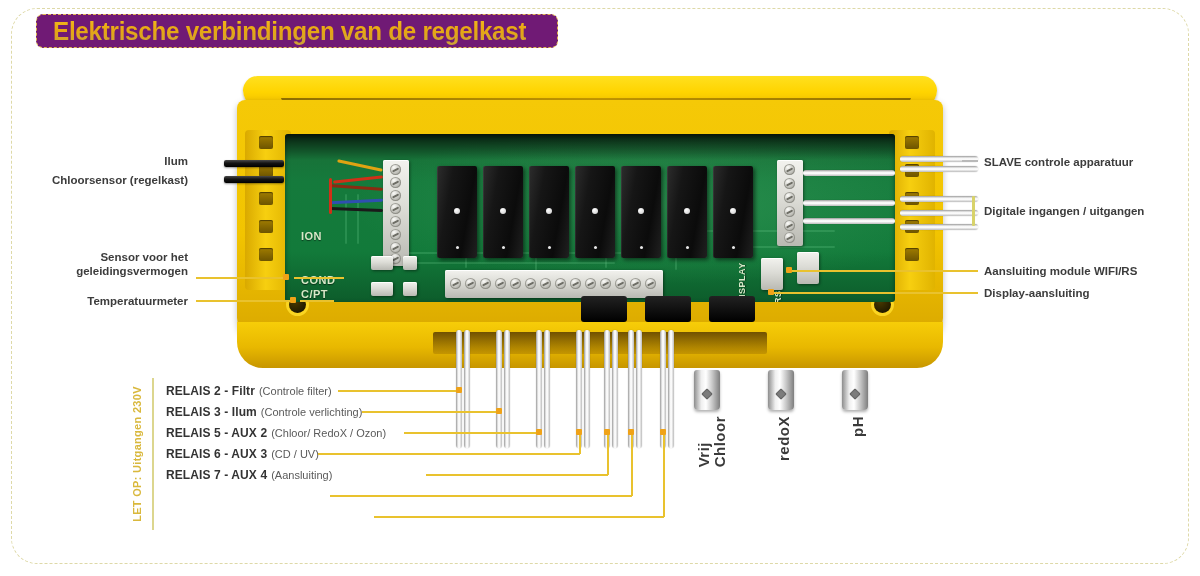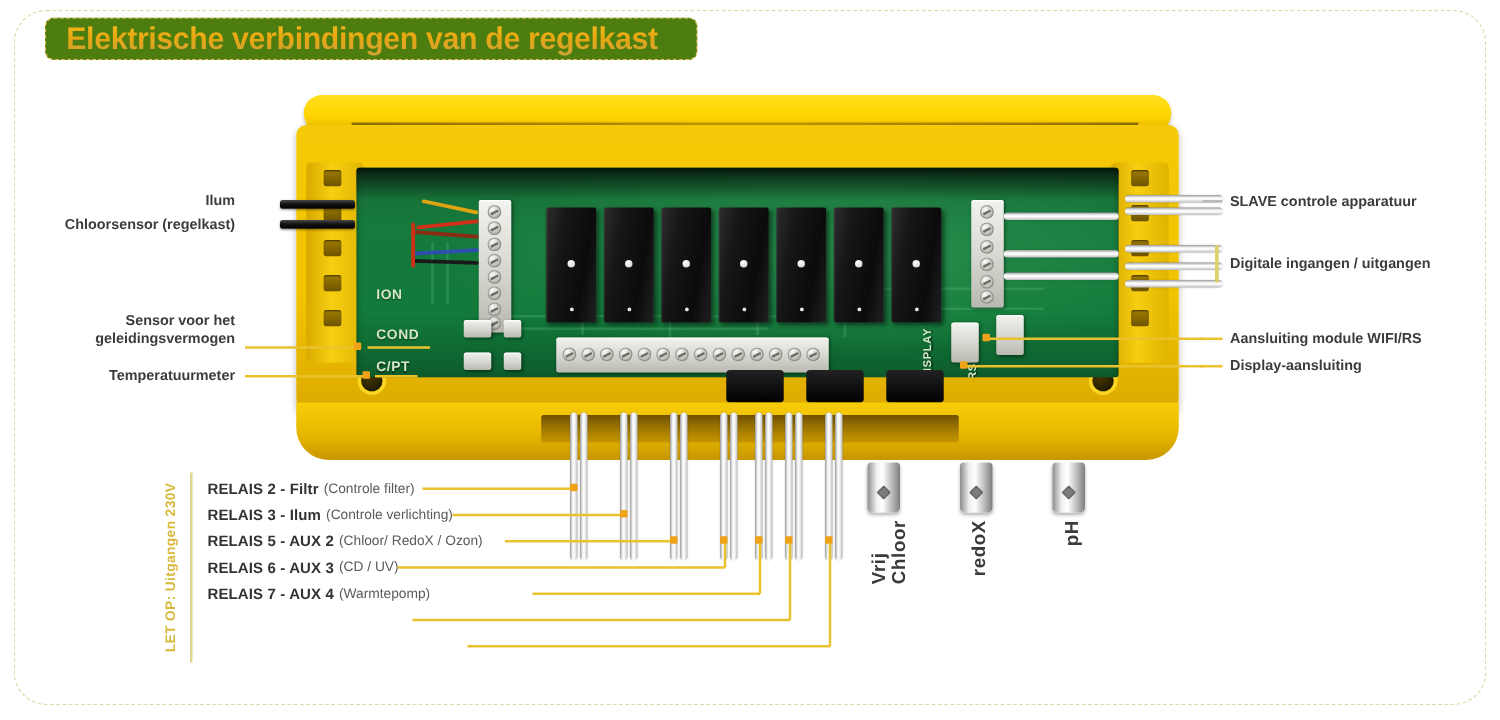--- a/index.html
+++ b/index.html
@@ -15,21 +15,21 @@
   .outer-frame{
     position:absolute;left:11px;top:8px;width:1178px;height:556px;
     border:1px dashed #ded9a8;border-radius:26px;box-sizing:border-box;
     pointer-events:none;
   }
 
   
   .title-box{
     position:absolute;left:36px;top:14px;height:34px;
     padding:0 16px;display:flex;align-items:center;
-    background:#4d7c0f;border:1px dashed #e0b94f;border-radius:7px;
+    background:#701a75;border:1px dashed #e0b94f;border-radius:7px;
     box-sizing:border-box;z-index:40;
   }
   .title-text{
     font-size:25px;font-weight:bold;letter-spacing:-0.3px;
     font-family:"Liberation Sans",sans-serif;
     background:linear-gradient(180deg,#f3bd1f 0%,#e8a712 45%,#caa23a 100%);
     -webkit-background-clip:text;background-clip:text;color:#e0a81b;
     -webkit-text-fill-color:transparent;white-space:nowrap;
     transform:scaleX(0.97);transform-origin:left center;
   }
@@ -276,21 +276,21 @@
         <div class="trace" style="left:250px;top:104px;width:2px;height:34px"></div>
         <div class="trace" style="left:320px;top:104px;width:2px;height:30px"></div>
         <div class="trace" style="left:390px;top:110px;width:2px;height:26px"></div>
         <div class="trace" style="left:400px;top:96px;width:150px;height:2px"></div>
         <div class="trace" style="left:430px;top:112px;width:120px;height:2px"></div>
         <div class="trace" style="left:60px;top:60px;width:2px;height:50px"></div>
         <div class="trace" style="left:72px;top:60px;width:2px;height:50px"></div>
         <div class="trace" style="left:500px;top:40px;width:2px;height:60px"></div>
 
         <div class="silk" style="left:16px;top:96px">ION</div>
-        <div class="silk" style="left:16px;top:128px">COND</div>
+        <div class="silk" style="left:16px;top:140px">COND</div>
         <div class="silk" style="left:16px;top:154px">C/PT</div>
         <div class="silk silk-v" style="left:462px;top:160px;font-size:9px">DISPLAY</div>
         <div class="silk silk-v" style="left:498px;top:160px;font-size:9px">RS / WIFI</div>
 
         <div class="tb" style="left:98px;top:26px;width:26px;height:106px">
           <div class="screw" style="left:7px;top:4px"></div>
           <div class="screw" style="left:7px;top:17px"></div>
           <div class="screw" style="left:7px;top:30px"></div>
           <div class="screw" style="left:7px;top:43px"></div>
           <div class="screw" style="left:7px;top:56px"></div>
@@ -471,21 +471,21 @@
     <div class="rl-row">
       <span class="rl-main">RELAIS  5 - AUX 2</span>
       <span class="rl-sub">(Chloor/ RedoX / Ozon)</span>
     </div>
     <div class="rl-row">
       <span class="rl-main">RELAIS  6 - AUX 3</span>
       <span class="rl-sub">(CD / UV)</span>
     </div>
     <div class="rl-row">
       <span class="rl-main">RELAIS  7 - AUX 4</span>
-      <span class="rl-sub">(Warmtepomp)</span>
+      <span class="rl-sub">(Aansluiting)</span>
     </div>
   </div>
 
   <div>
 
     <div class="ld ld-h" style="left:338px;top:390px;width:122px"></div>
     <div class="dot" style="left:456px;top:387px"></div>
 
     <div class="ld ld-h" style="left:362px;top:411px;width:138px"></div>
     <div class="dot" style="left:496px;top:408px"></div>

